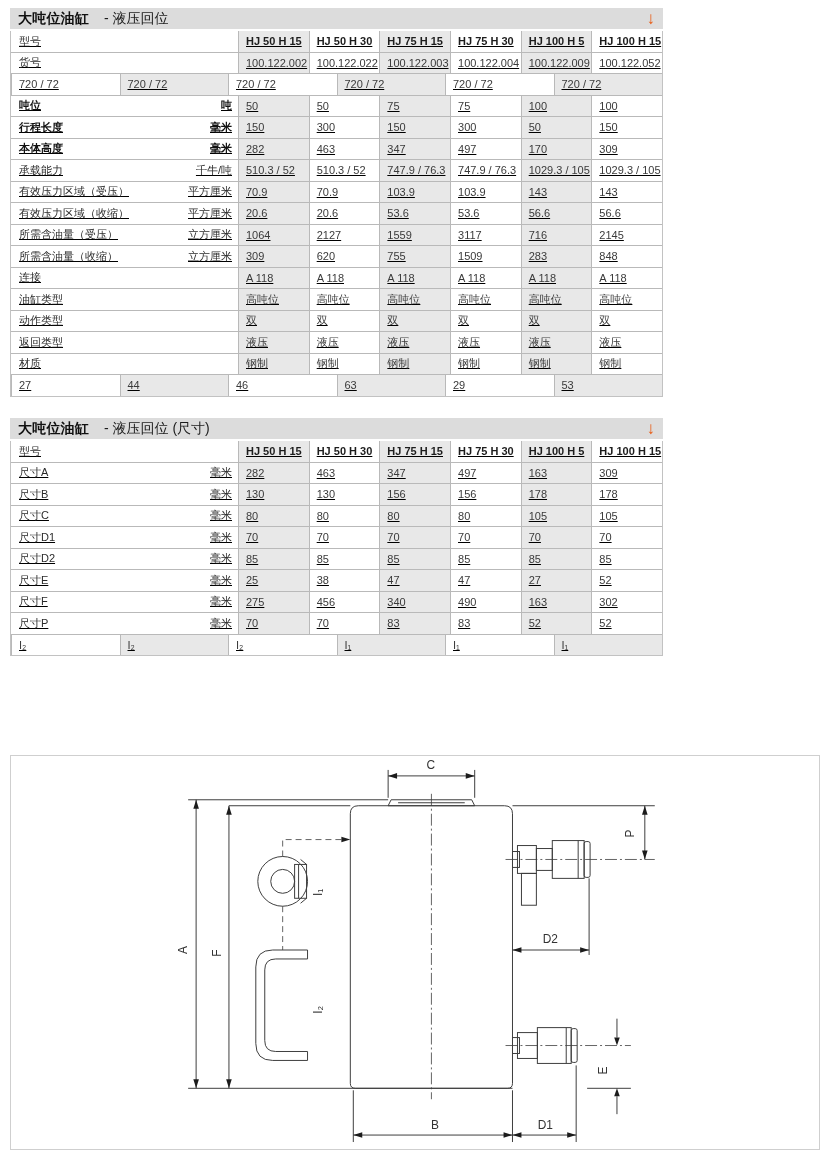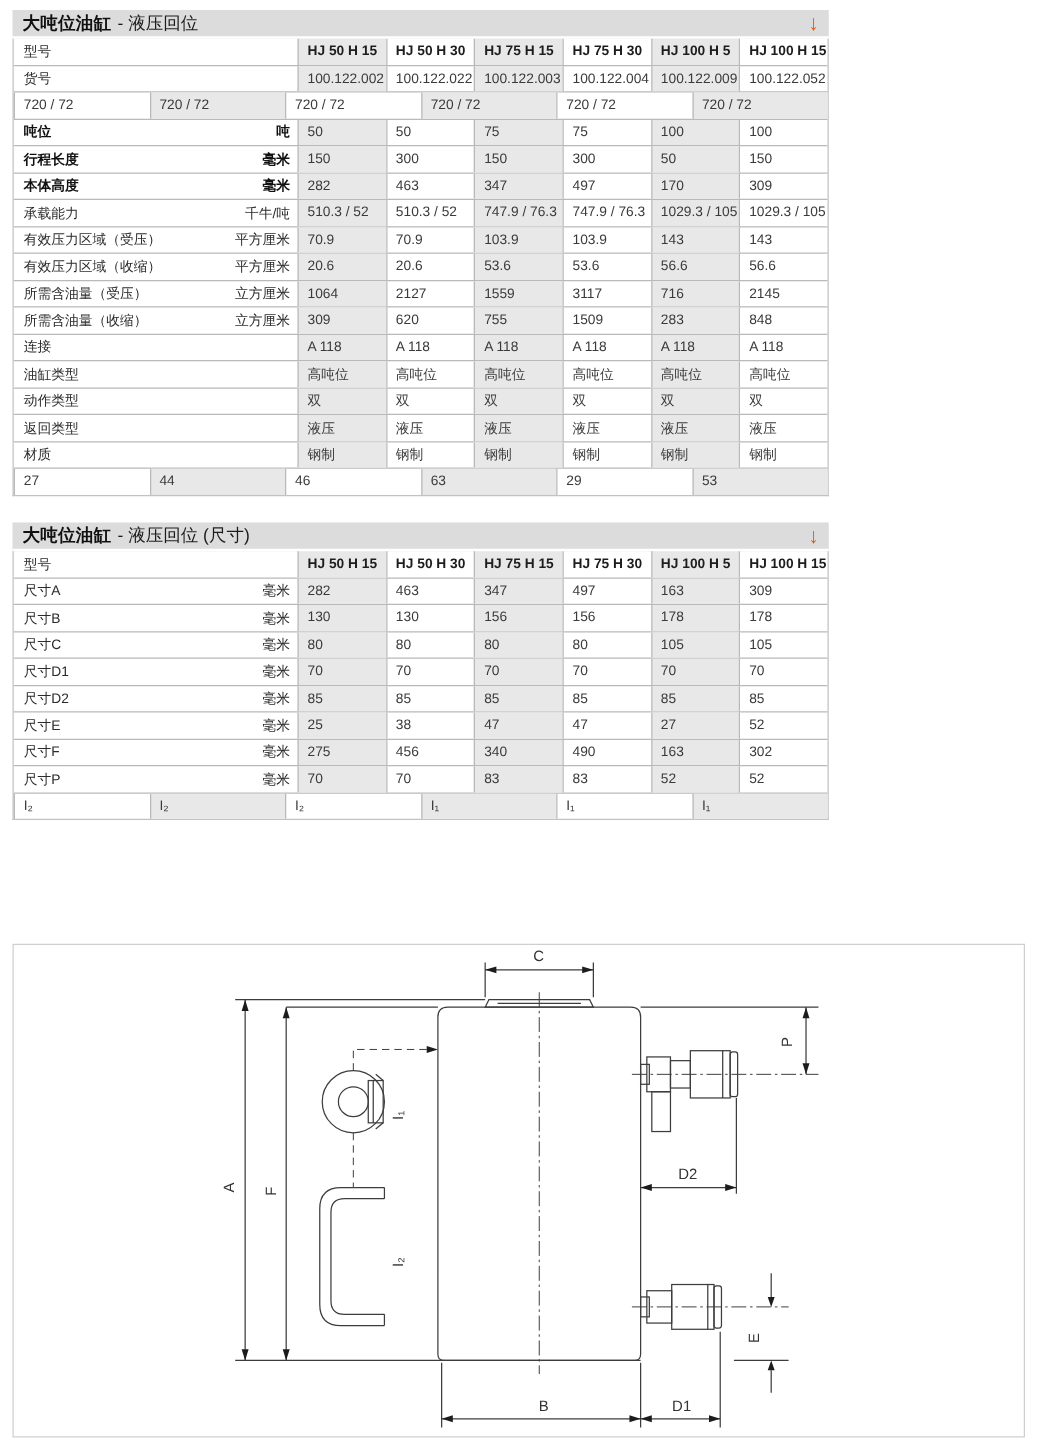--- a/index.html
+++ b/index.html
@@ -9,23 +9,23 @@
     -webkit-font-smoothing:antialiased;
   }
   .tablewrap{position:absolute;left:10px;width:653px;}
   #table1{top:8px;}
   #table2{top:418px;}
   .titlebar{
     height:23px;background:#dcdcdc;display:flex;align-items:center;
     padding:0 8px;box-sizing:border-box;border-bottom:2px solid #ffffff;
   }
   .t-main{font-size:14px;font-weight:bold;color:#111;letter-spacing:.2px;}
-  .t-sub{font-size:14px;color:#1c1c1c;margin-left:5px;}
+  .t-sub{font-size:14px;color:#1c1c1c;margin-left:15px;}
   .dl-arrow{margin-left:auto;color:#e8570e;font-size:17px;font-weight:bold;line-height:1;cursor:pointer;}
-  .tbody{border:1px solid #c2c2c2;border-top:none;}
+  .tbody{border:1px solid #c2c2c2;border-top:none;text-decoration:underline;}
   .trow{display:flex;height:20.5px;border-top:1px solid #b9b9b9;}
   .trow:first-child{border-top:none;}
   .tcell{box-sizing:border-box;font-size:11px;color:#3a3a3a;display:flex;align-items:center;overflow:hidden;white-space:nowrap;}
   .lbl{width:227px;padding:0 6px 0 8px;color:#2b2b2b;}
   .lname{}
   .lunit{margin-left:auto;padding-left:4px;}
   .val{flex:1;border-left:1px solid #b9b9b9;padding-left:7px;}
   .tcell.val:nth-child(even){background:#e8e8e8;}
   .thead .val{font-weight:bold;color:#1d1d1d;}
   .thead .lbl{color:#2b2b2b;}

